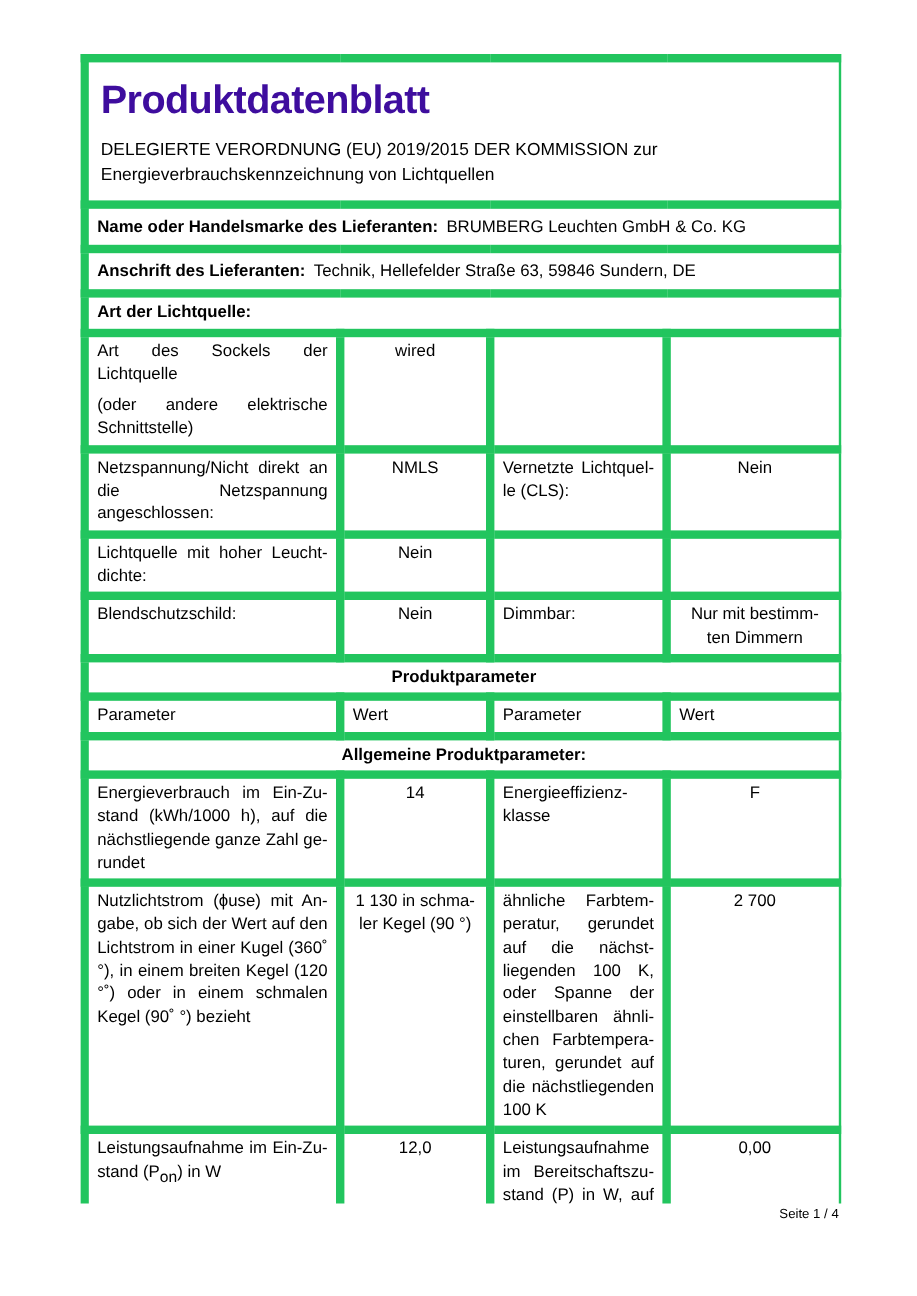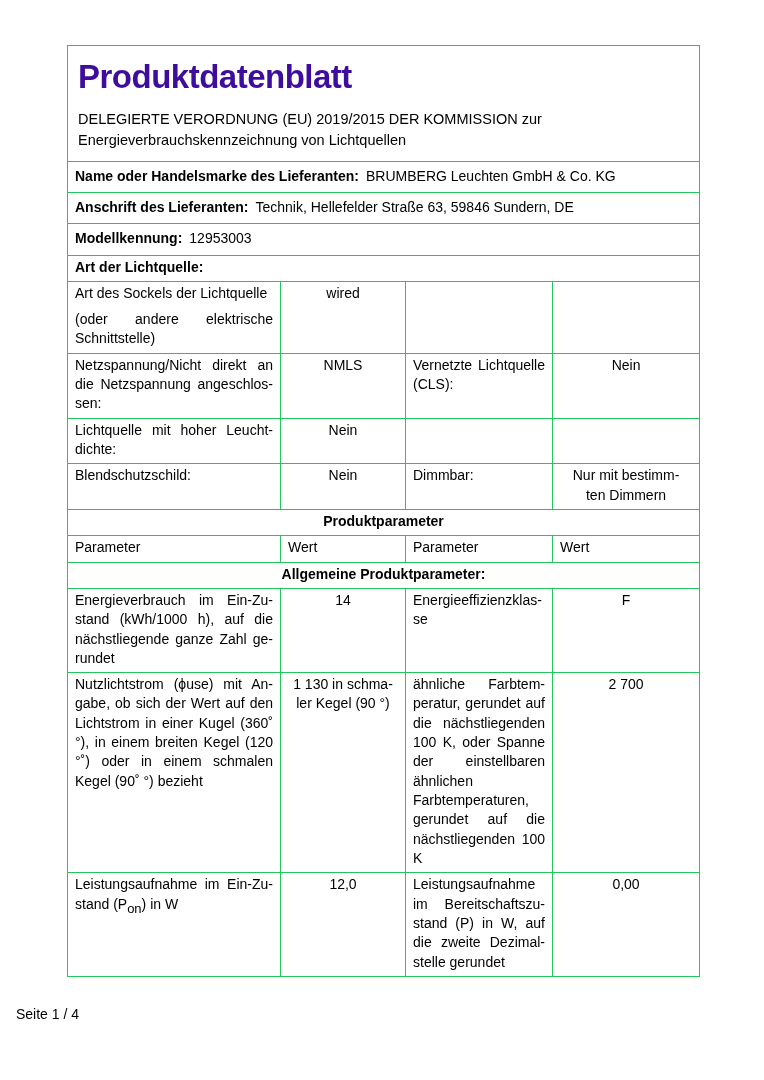--- a/index.html
+++ b/index.html
@@ -4,39 +4,39 @@
 <style>
   html,body { margin:0; padding:0; }
   body {
     width:764px; height:1080px; background:#ffffff; position:relative;
     font-family:"Liberation Sans", sans-serif; color:#000;
     overflow:hidden;
   }
   .clip { position:absolute; left:67px; top:45px; width:634px; height:958px; overflow:hidden; }
   table.sheet { border-collapse:collapse; width:632px; table-layout:fixed; }
   td {
-    border:1px solid #22c55e; vertical-align:top;
+    border:7px solid #22c55e; vertical-align:top;
     font-size:14px; line-height:1.38; padding:2px 7px 4px 7px;
     overflow:hidden;
   }
   .title-cell { padding:8px 10px 10px 10px; }
   h1.doc-title { margin:0 0 9px 0; font-size:33px; font-weight:700; letter-spacing:-0.5px; }
   .subtitle div { font-size:14.5px; line-height:1.45; }
   .supplier-cell { padding:5px 7px 6px 7px; }
   .b { font-weight:700; }
   .center { text-align:center; }
   .just { text-align:justify; }
   .val-label { margin-left:7px;margin-top:15px; }
   .para { display:block; }
   .para + .para { margin-top:7px; }
   sub { font-size:13px; line-height:0; }
   .pad4 { padding-left:16px; padding-right:16px; }
   .footer {
-    position:absolute; top:1006px; left:16px; width:699px;
-    font-size:14px; color:#000;
+    position:absolute; top:1006px; left:0; width:699px;
+    text-align:right; font-size:11px; color:#000;
   }
 </style>
 </head>
 <body>
 
 <div class="clip">
 <table class="sheet">
   <colgroup>
     <col style="width:213px">
         <col style="width:125px">
@@ -56,25 +56,20 @@
   </tr>
 
   <tr>
     <td colspan="4" class="supplier-cell">
       <span class="b">Name oder Handelsmarke des Lieferanten:</span><span class="val-label">BRUMBERG Leuchten GmbH &amp; Co. KG</span>
     </td>
   </tr>
   <tr>
     <td colspan="4" class="supplier-cell">
       <span class="b">Anschrift des Lieferanten:</span><span class="val-label">Technik, Hellefelder Straße 63, 59846 Sundern, DE</span>
-    </td>
-  </tr>
-  <tr>
-    <td colspan="4" class="supplier-cell">
-      <span class="b">Modellkennung:</span><span class="val-label">12953003</span>
     </td>
   </tr>
 
   <tr>
     <td colspan="4" class="b">Art der Lichtquelle:</td>
   </tr>
 
   <tr>
     <td class="just">
             <div class="para">Art des Sockels der Lichtquelle</div>

